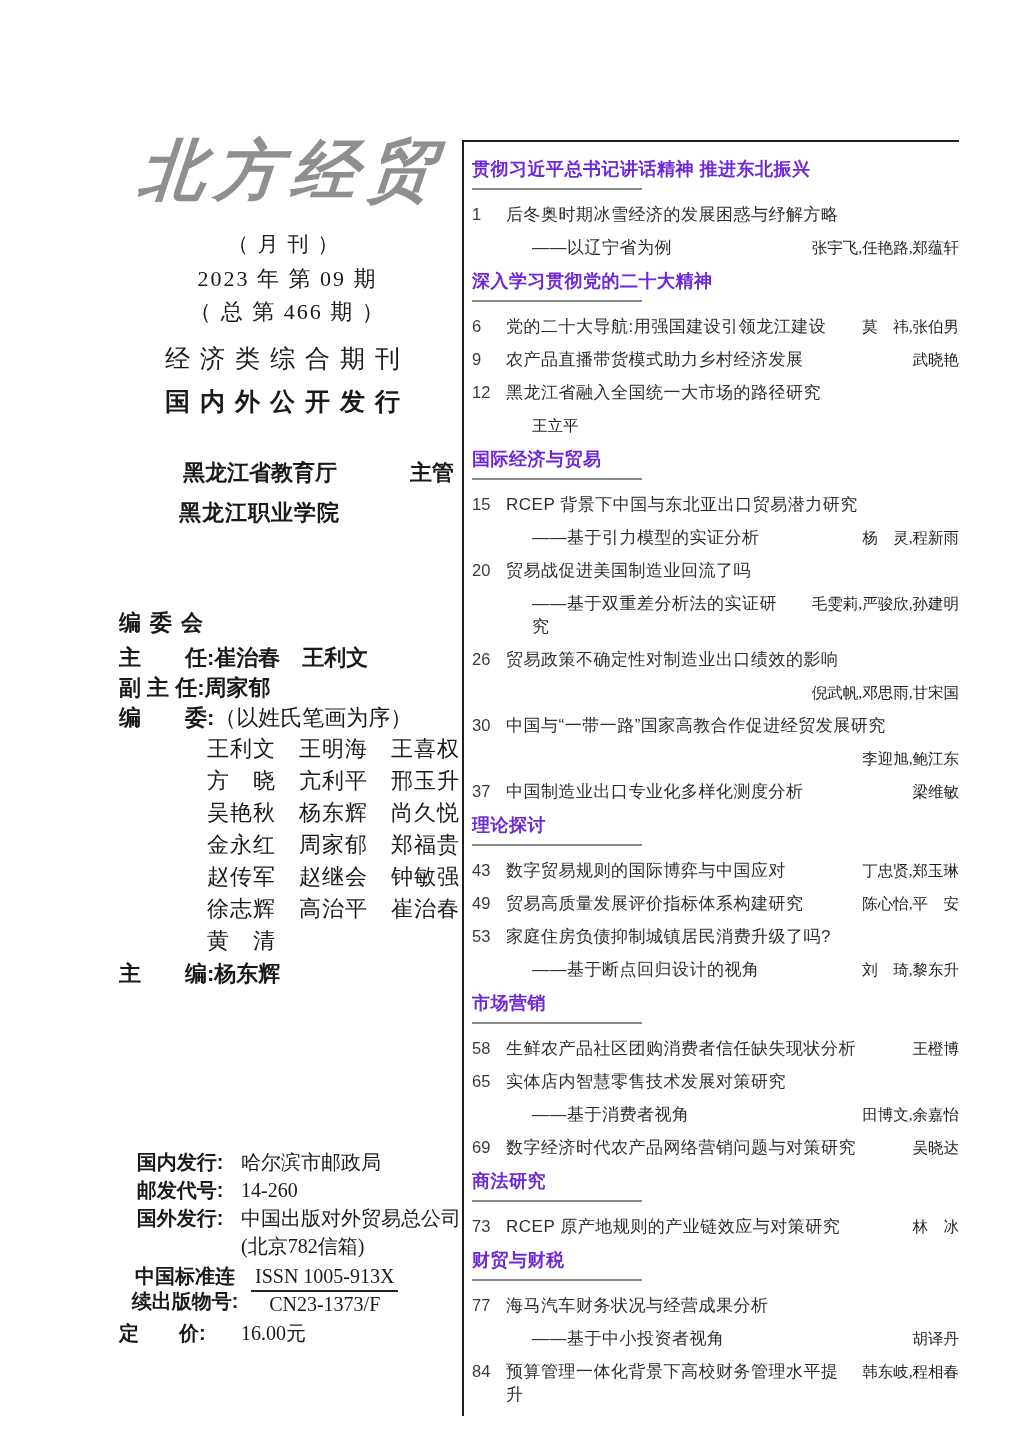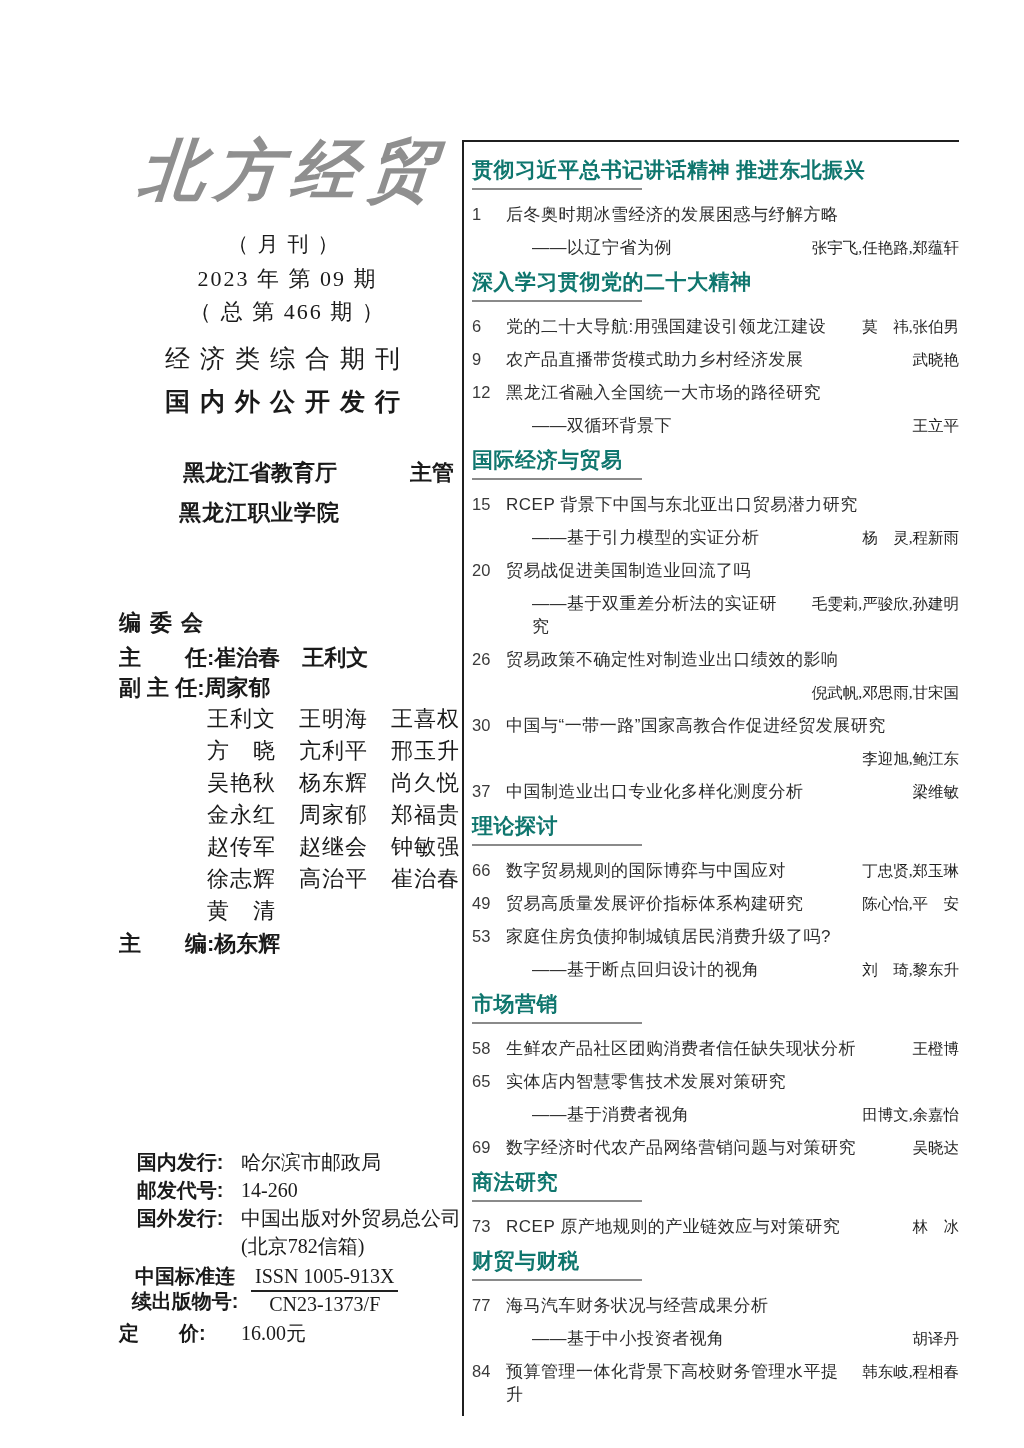--- a/index.html
+++ b/index.html
@@ -45,22 +45,22 @@
   .issn-label { font-weight:bold; width:132px; flex:none; line-height:25px;text-align:center; }
   .issn-vals  { font-family:"Liberation Serif", serif; line-height:25px; text-align:center; }
   .issn-top   { border-bottom:2px solid #222; padding:0 4px 1px; }
   .price-row  { display:flex; line-height:22px; }
   
   .right-col {
     position:absolute; left:462px; top:140px; width:497px; min-height:1200px;
     border-top:2px solid #1f1f1f; border-left:2px solid #1f1f1f;
     padding:10px 0 0 8px;
   }
-  .toc-heading { font-size:21px; font-weight:bold; line-height:25px; letter-spacing:0.5px;
-                 margin-top:5px; white-space:nowrap; color:#0f766e; }
+  .toc-heading { font-size:18px; font-weight:bold; line-height:25px; letter-spacing:0.5px;
+                 margin-top:5px; white-space:nowrap; color:#6d28d9; }
   .heading-rule { width:170px; height:2px; background:#8a8a8a; margin:6px 0 13px; }
   .entry-line { display:flex; align-items:baseline; margin-bottom:10px; line-height:23px;
                 font-size:17px; color:#2e2e2e; }
   .entry-line .num { width:34px; flex:none; font-size:16.5px; color:#3a3a3a; }
   .entry-line .etitle { flex:1; padding-right:10px; letter-spacing:0.5px; }
   .entry-line .authors { flex:none; font-family:"Liberation Serif", serif; font-size:15.5px;
                          color:#1f1f1f; white-space:nowrap; }
   .entry-line.sub { padding-left:60px;gap:8px; }
   .entry-line.sub .subtitle { flex:1; padding-right:10px; letter-spacing:0.5px; }
   .entry-line.only-auth { justify-content:flex-end; }
@@ -85,20 +85,23 @@
     <div class="org1">黑龙江职业学院</div>
 
     <div class="board">
       <div class="board-title">编委会</div>
       <div class="board-line">
         <span class="blabel">主　　任:</span><span class="bval-bold">崔治春　王利文</span>
       </div>
       <div class="board-line">
         <span class="blabel">副 主 任:</span><span class="bval-bold">周家郁</span>
       </div>
+      <div class="board-line">
+        <span class="blabel">编　　委:</span><span class="bval-serif">（以姓氏笔画为序）</span>
+      </div>
       <div class="member-rows" id="member-rows">
           <div class="member-row">王利文　王明海　王喜权</div>
           <div class="member-row">方　晓　亢利平　邢玉升</div>
           <div class="member-row">吴艳秋　杨东辉　尚久悦</div>
           <div class="member-row">金永红　周家郁　郑福贵</div>
           <div class="member-row">赵传军　赵继会　钟敏强</div>
           <div class="member-row">徐志辉　高治平　崔治春</div>
           <div class="member-row">黄　清</div>
         </div>
       <div class="board-line">
@@ -173,21 +176,20 @@
             <span class="etitle">农产品直播带货模式助力乡村经济发展</span>
             <span class="authors">武晓艳</span>
           </div>
         </div>
         <div class="toc-entry">
           <div class="entry-line">
             <span class="num">12</span>
             <span class="etitle">黑龙江省融入全国统一大市场的路径研究</span>
           </div>
           <div class="entry-line sub">
-            <span class="subtitle">——双循环背景下</span>
             <span class="authors">王立平</span>
           </div>
         </div>
       </div>
       <div class="toc-section">
         <div class="toc-heading">国际经济与贸易</div>
         <div class="heading-rule"></div>
         <div class="toc-entry">
           <div class="entry-line">
             <span class="num">15</span>
@@ -232,21 +234,21 @@
             <span class="etitle">中国制造业出口专业化多样化测度分析</span>
             <span class="authors">梁维敏</span>
           </div>
         </div>
       </div>
       <div class="toc-section">
         <div class="toc-heading">理论探讨</div>
         <div class="heading-rule"></div>
         <div class="toc-entry">
           <div class="entry-line">
-            <span class="num">66</span>
+            <span class="num">43</span>
             <span class="etitle">数字贸易规则的国际博弈与中国应对</span>
             <span class="authors">丁忠贤,郑玉琳</span>
           </div>
         </div>
         <div class="toc-entry">
           <div class="entry-line">
             <span class="num">49</span>
             <span class="etitle">贸易高质量发展评价指标体系构建研究</span>
             <span class="authors">陈心怡,平　安</span>
           </div>

